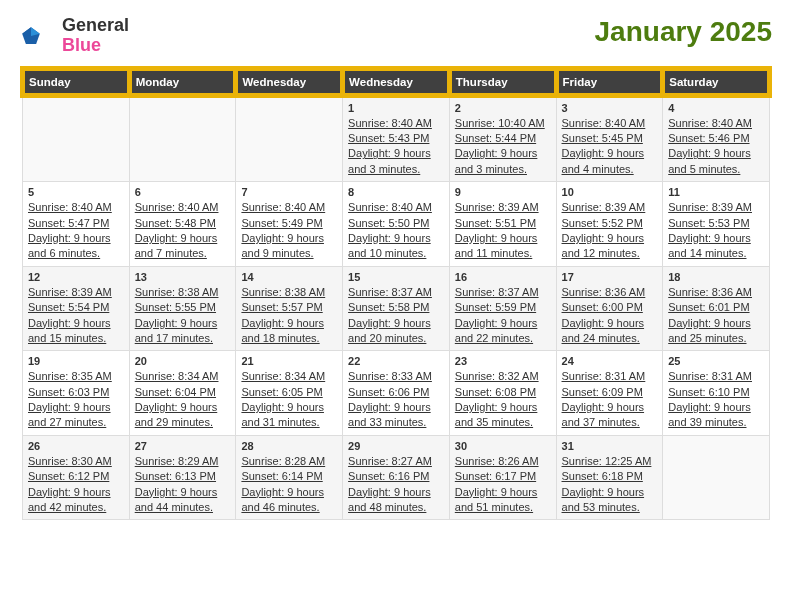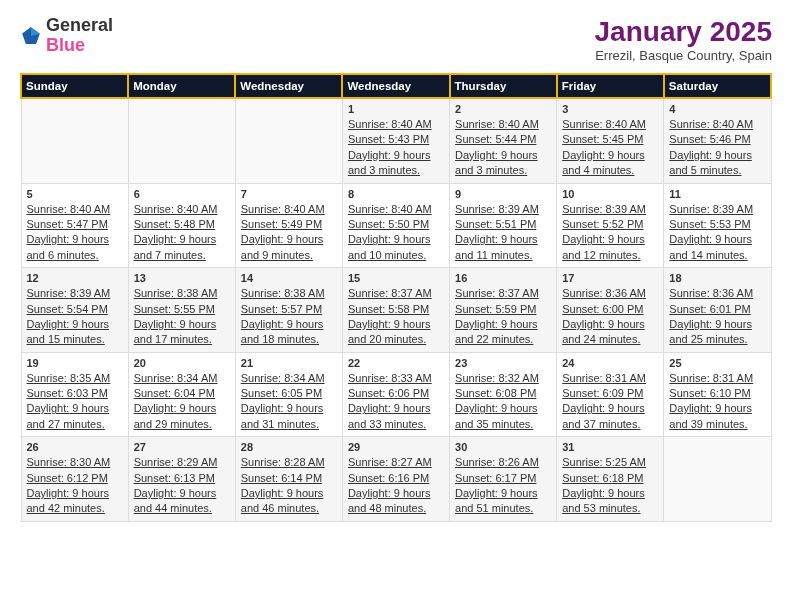--- a/index.html
+++ b/index.html
@@ -18,58 +18,58 @@
     }
     .header {
       display: flex;
       justify-content: space-between;
       align-items: flex-start;
       margin-bottom: 10px;
     }
     .logo {
       display: flex;
       align-items: center;
-      gap: 4px;
+      gap: 20px;
     }
     .logo-text {
       font-size: 18px;
       font-weight: bold;
       line-height: 1.1;
     }
     .logo-general { color: #333; }
     .logo-blue { color: #ec4899; }
     .logo-icon {
       width: 22px;
       height: 22px;
     }
     .title-block {
       text-align: right;
     }
     .month-title {
       font-size: 28px;
       font-weight: bold;
-      color: #701a75;
+      color: #4d7c0f;
     }
     .location-title {
       font-size: 13px;
       color: #444;
     }
     .calendar {
       width: 100%;
       border-collapse: collapse;
       border: 1px solid #ccc;
     }
     .calendar th {
-      background: #0f172a;
+      background: #404040;
       color: #fff;
       font-size: 11.5px;
       font-weight: bold;
       padding: 5px 4px;
       text-align: left;
-      border: 2px solid #eab308;
+      border: 5px solid #eab308;
     }
     .calendar td {
       width: calc(100% / 7);
       vertical-align: top;
       padding: 4px 5px;
       border: 1px solid #ddd;
       background: #fff;
       font-size: 9.5px;
       color: #333;
       height: 82px;
@@ -109,21 +109,20 @@
       </svg>
       <div>
         <div class="logo-text">
           <span class="logo-general">General</span><br>
           <span class="logo-blue">Blue</span>
         </div>
       </div>
     </div>
     <div class="title-block">
       <div class="month-title">January 2025</div>
-      <div class="location-title">Errezil, Basque Country, Spain</div>
     </div>
   </div>
 
   <table class="calendar">
     <thead>
       <tr>
       <th>Sunday</th>
           <th>Monday</th>
           <th>Wednesday</th>
           <th>Wednesday</th>
@@ -138,21 +137,21 @@
           <td class="empty-cell"></td>
           <td class="empty-cell"></td>
           <td>
             <span class="day-num">1</span>
             <div class="cell-text">Sunrise: 8:40 AM
 Sunset: 5:43 PM
 Daylight: 9 hours and 3 minutes.</div>
           </td>
           <td>
             <span class="day-num">2</span>
-            <div class="cell-text">Sunrise: 8:40 AM
+            <div class="cell-text">Sunrise: 10:40 AM
 Sunset: 5:44 PM
 Daylight: 9 hours and 3 minutes.</div>
           </td>
           <td>
             <span class="day-num">3</span>
             <div class="cell-text">Sunrise: 8:40 AM
 Sunset: 5:45 PM
 Daylight: 9 hours and 4 minutes.</div>
           </td>
           <td>
@@ -320,21 +319,21 @@
 Daylight: 9 hours and 48 minutes.</div>
           </td>
           <td>
             <span class="day-num">30</span>
             <div class="cell-text">Sunrise: 8:26 AM
 Sunset: 6:17 PM
 Daylight: 9 hours and 51 minutes.</div>
           </td>
           <td>
             <span class="day-num">31</span>
-            <div class="cell-text">Sunrise: 5:25 AM
+            <div class="cell-text">Sunrise: 12:25 AM
 Sunset: 6:18 PM
 Daylight: 9 hours and 53 minutes.</div>
           </td>
           <td class="empty-cell"></td>
         </tr>
       </tbody>
   </table>
 </div>
 
 </body></html>

